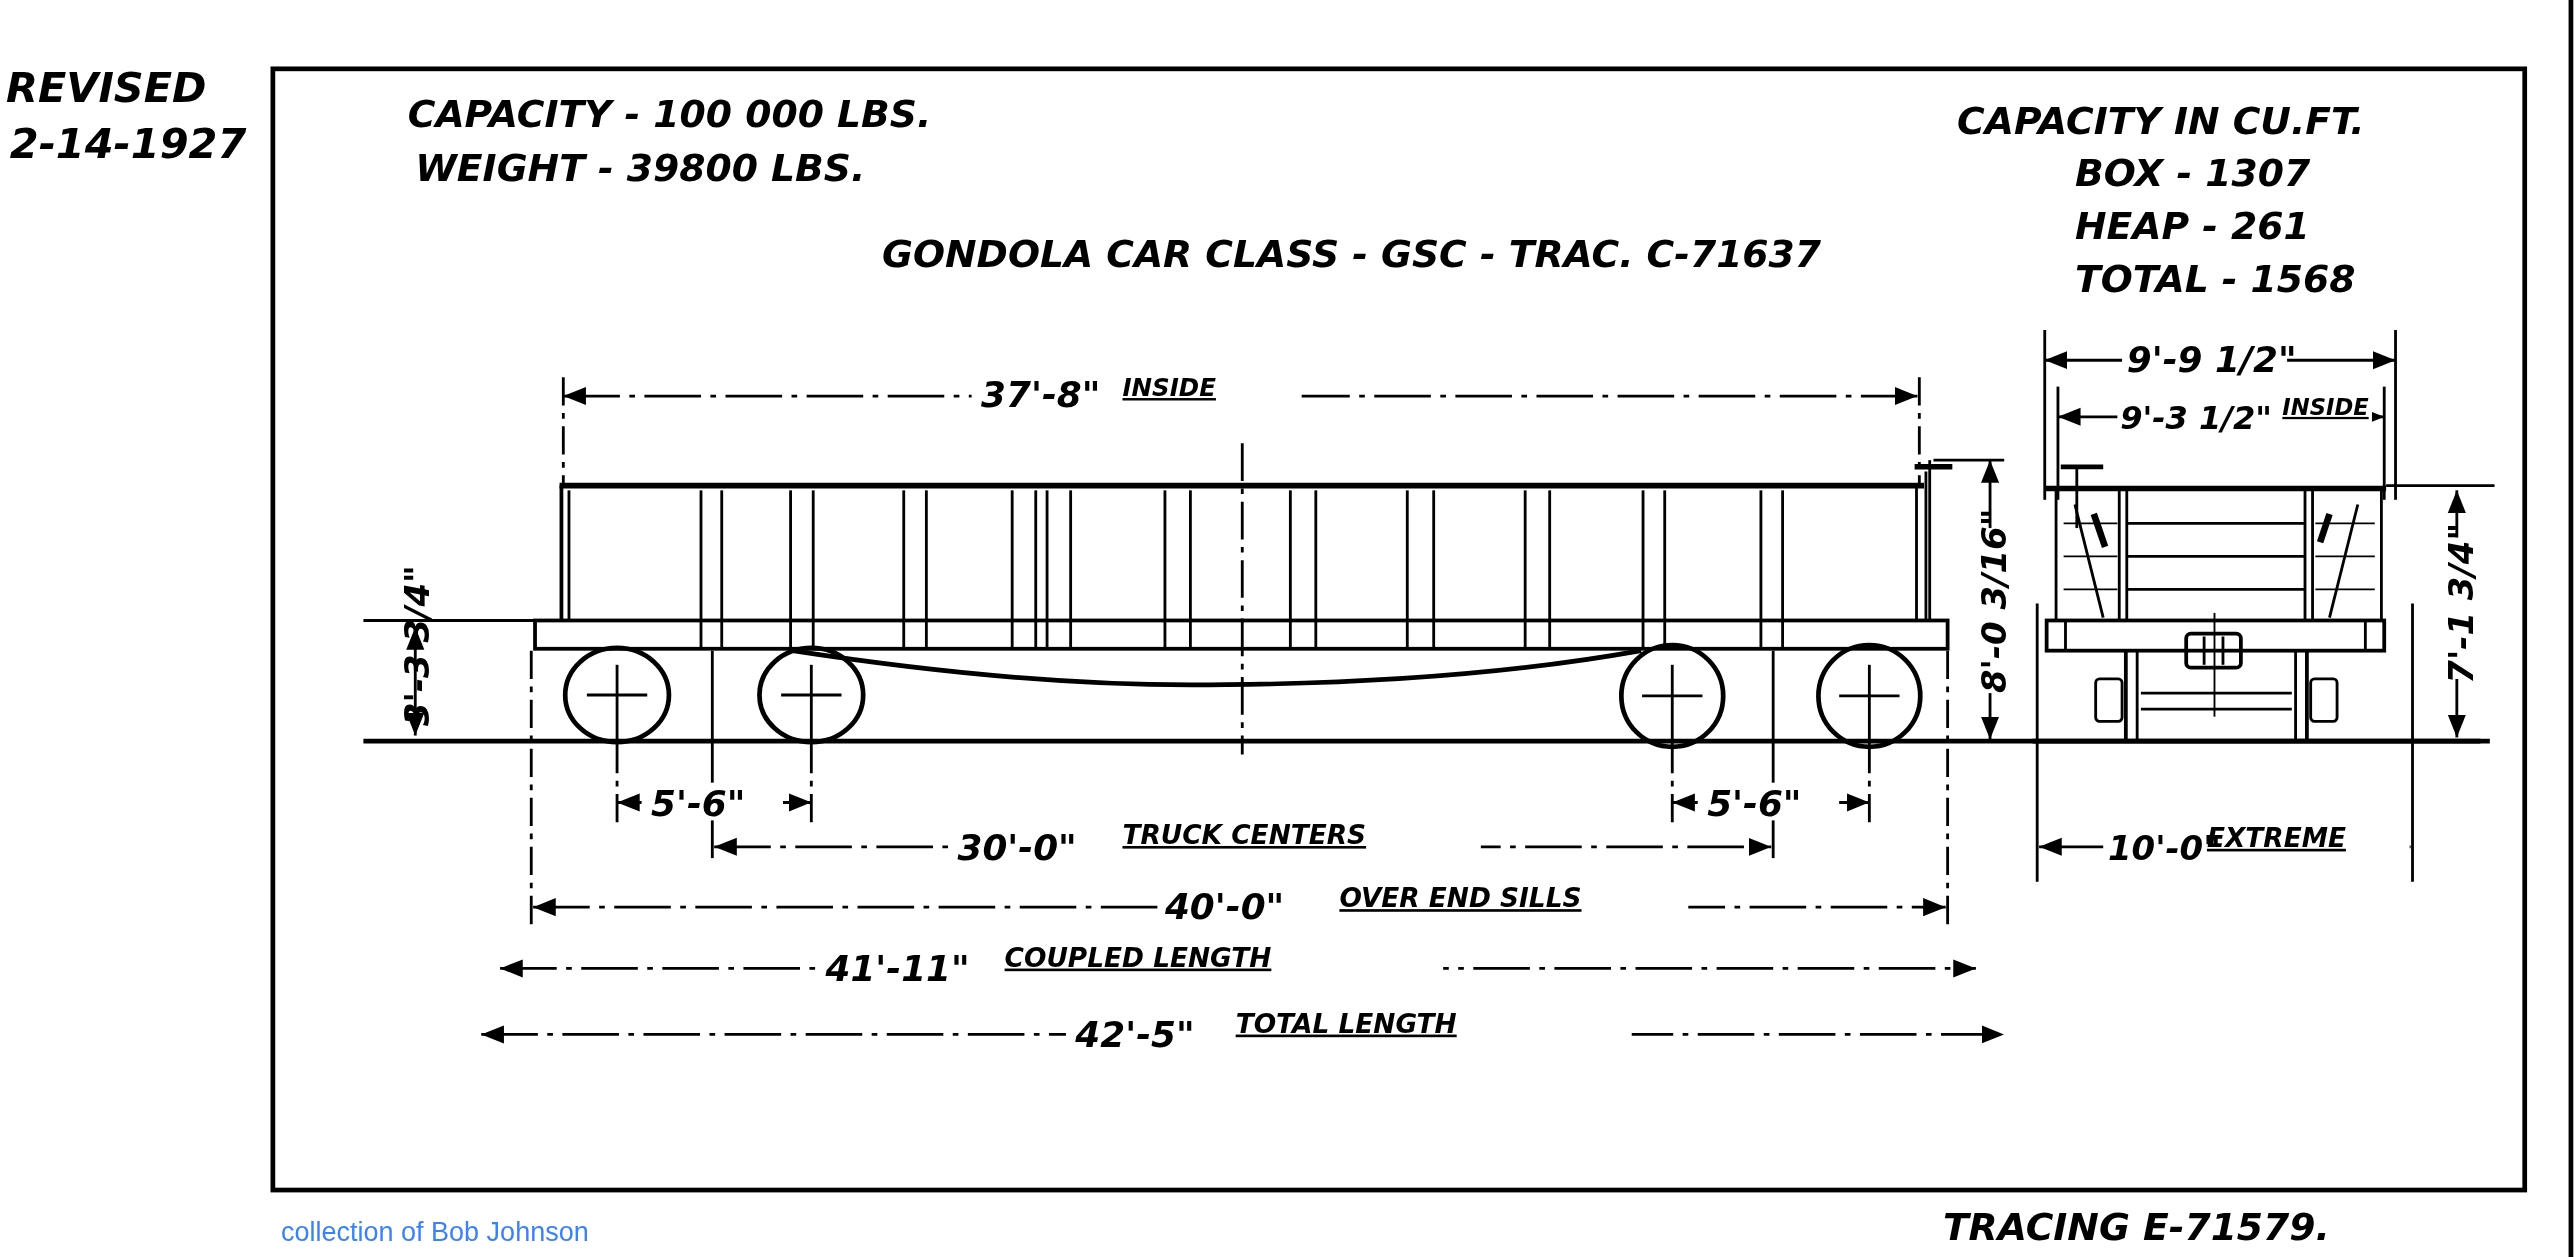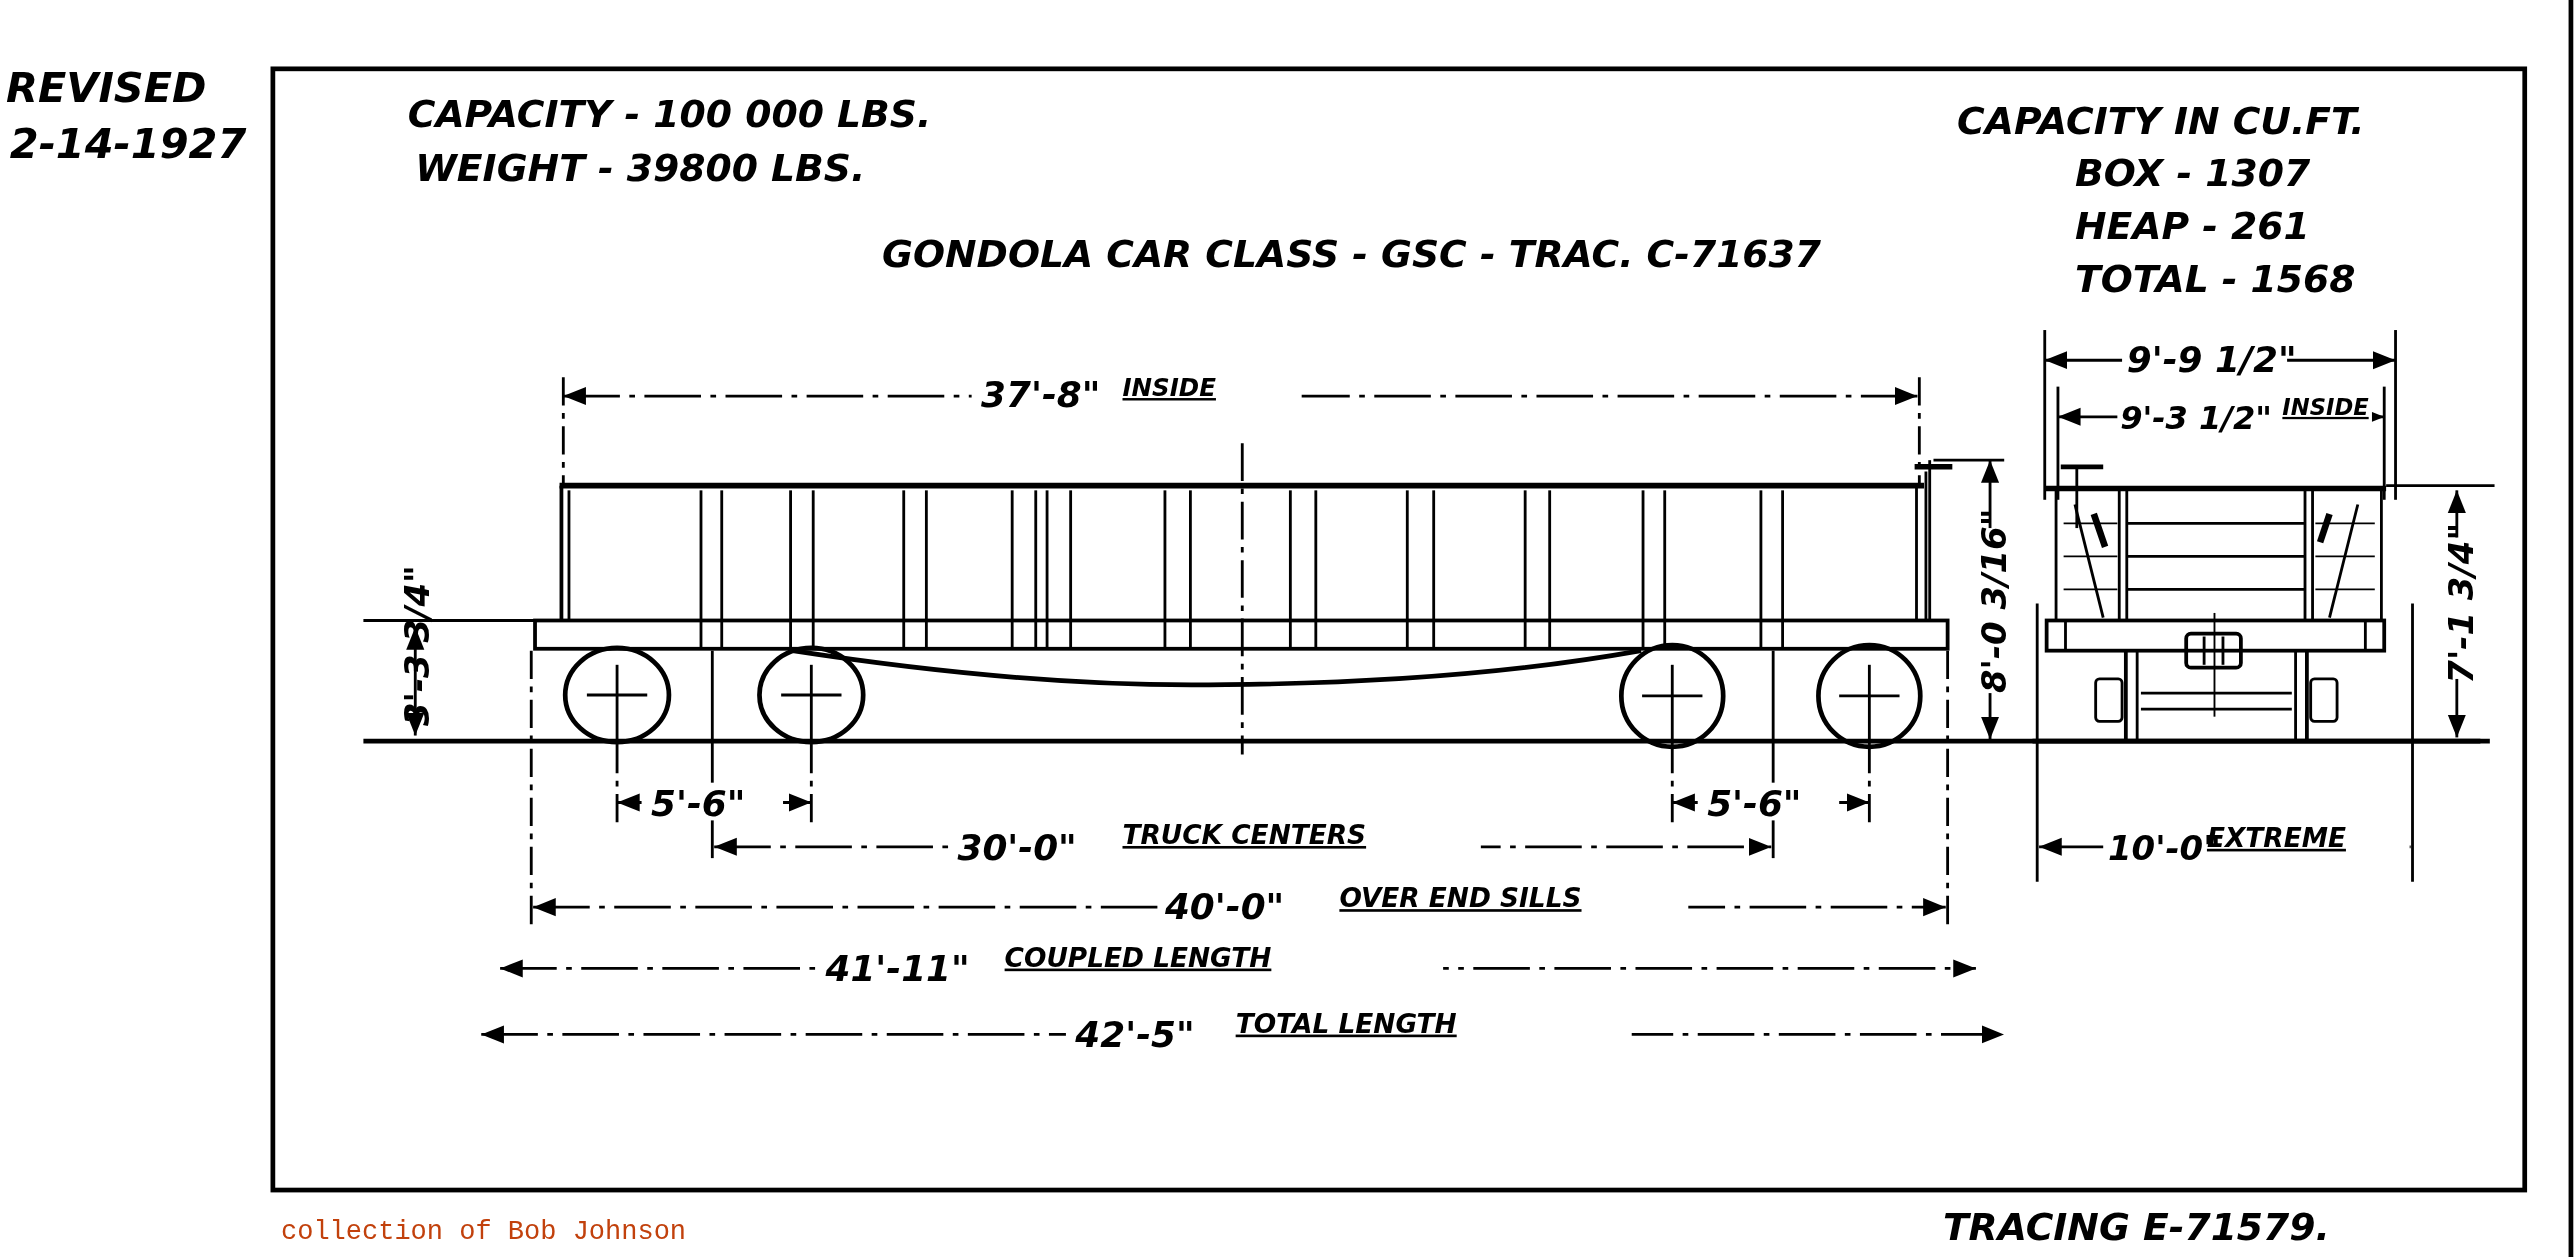--- a/index.html
+++ b/index.html
@@ -1,19 +1,19 @@
 <!DOCTYPE html>
 <html style="font-size:15px"><head>
 <meta charset="utf-8">
 <style>
   html, body { margin:0; padding:0; background:#ffffff; }
   body { width:2576px; height:1257px; position:relative; overflow:hidden; font-family:"DejaVu Sans", sans-serif; }
   svg { position:absolute; left:0; top:0; }
   .hand { font-family:"DejaVu Sans", sans-serif; font-weight:bold; font-style:italic; fill:#000; }
-  .credit { position:absolute; left:281px; top:1217px; font-family:Liberation Mono, monospace; font-size:27px; color:#c2410c; }
+  .credit { position:absolute; left:281px; top:1217px; font-family:Liberation Sans, sans-serif; font-size:27px; color:#3b82f6; }
 </style>
 </head>
 <body>
 
 <svg width="2576" height="1257" viewBox="0 0 2731 1333" xmlns="http://www.w3.org/2000/svg">
   <defs>
     <marker id="arr" viewBox="0 0 10 10" refX="10" refY="5" markerWidth="8" markerHeight="8" orient="auto-start-reverse">
       <path d="M0,1 L10,5 L0,9 Z" fill="#000"></path>
     </marker>
   </defs>

